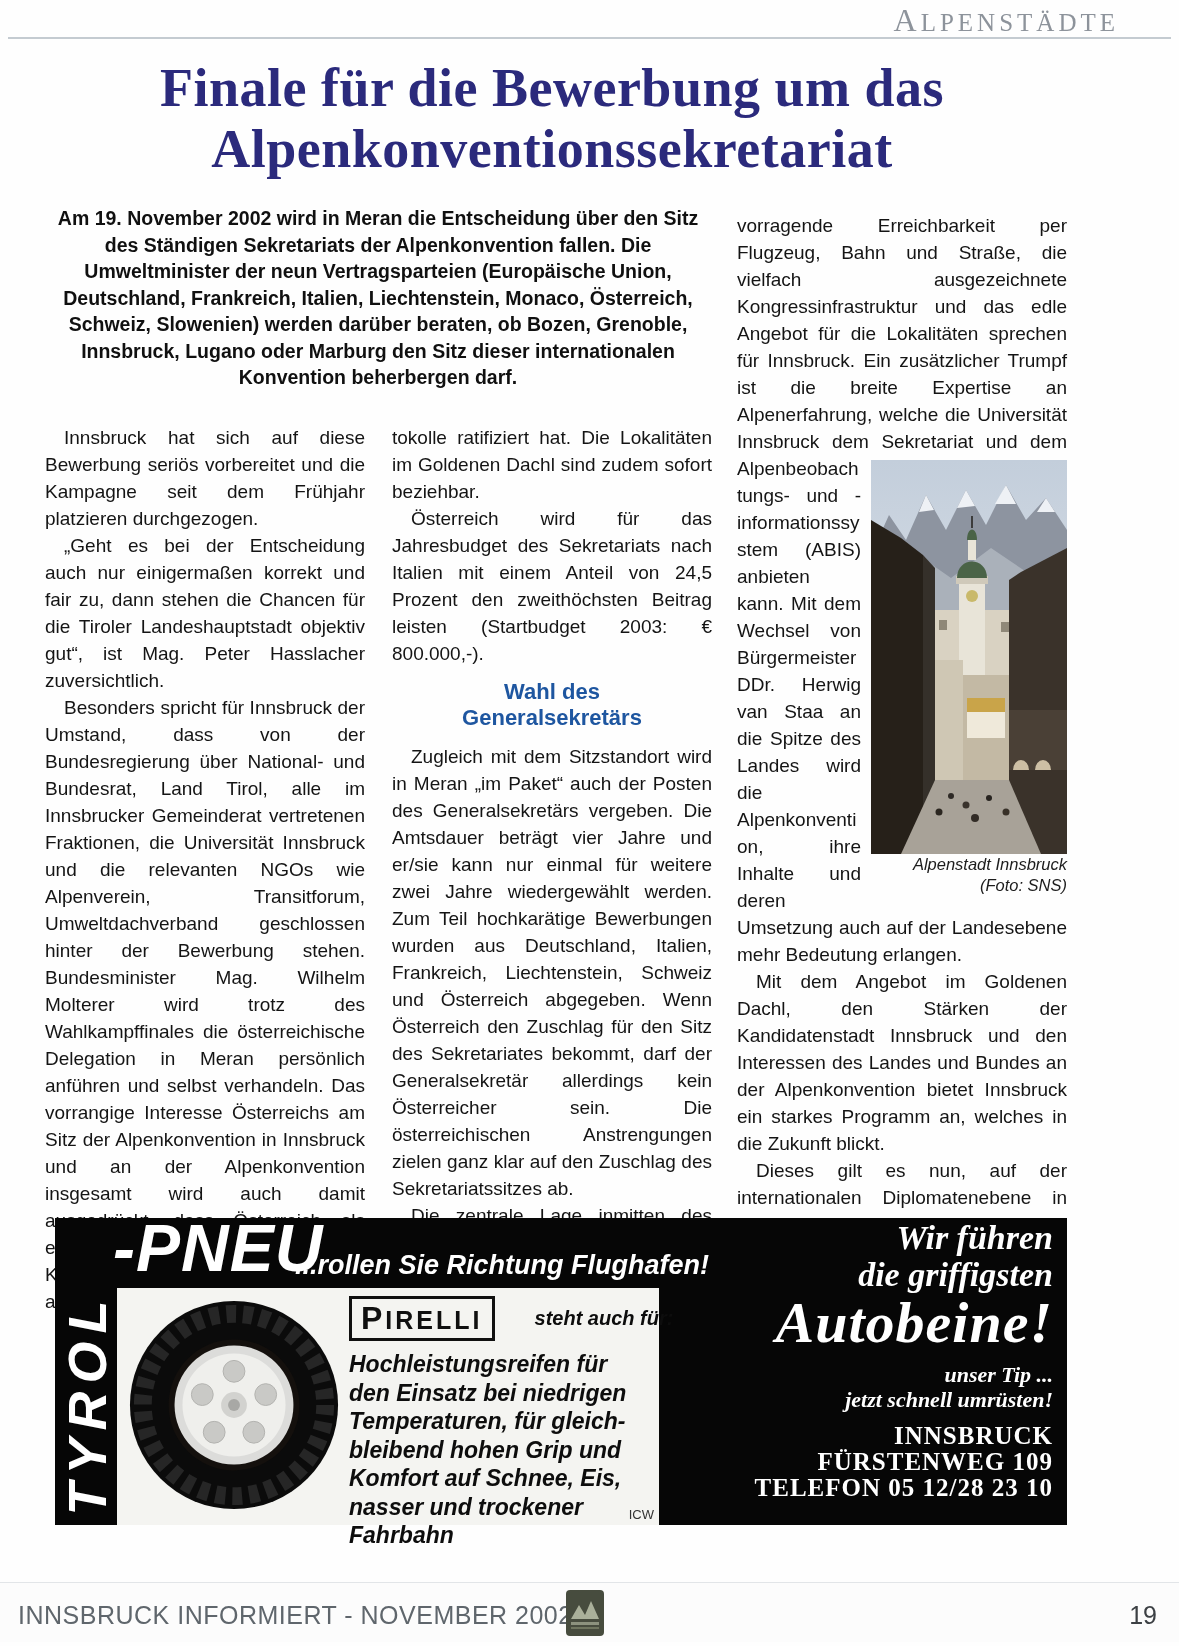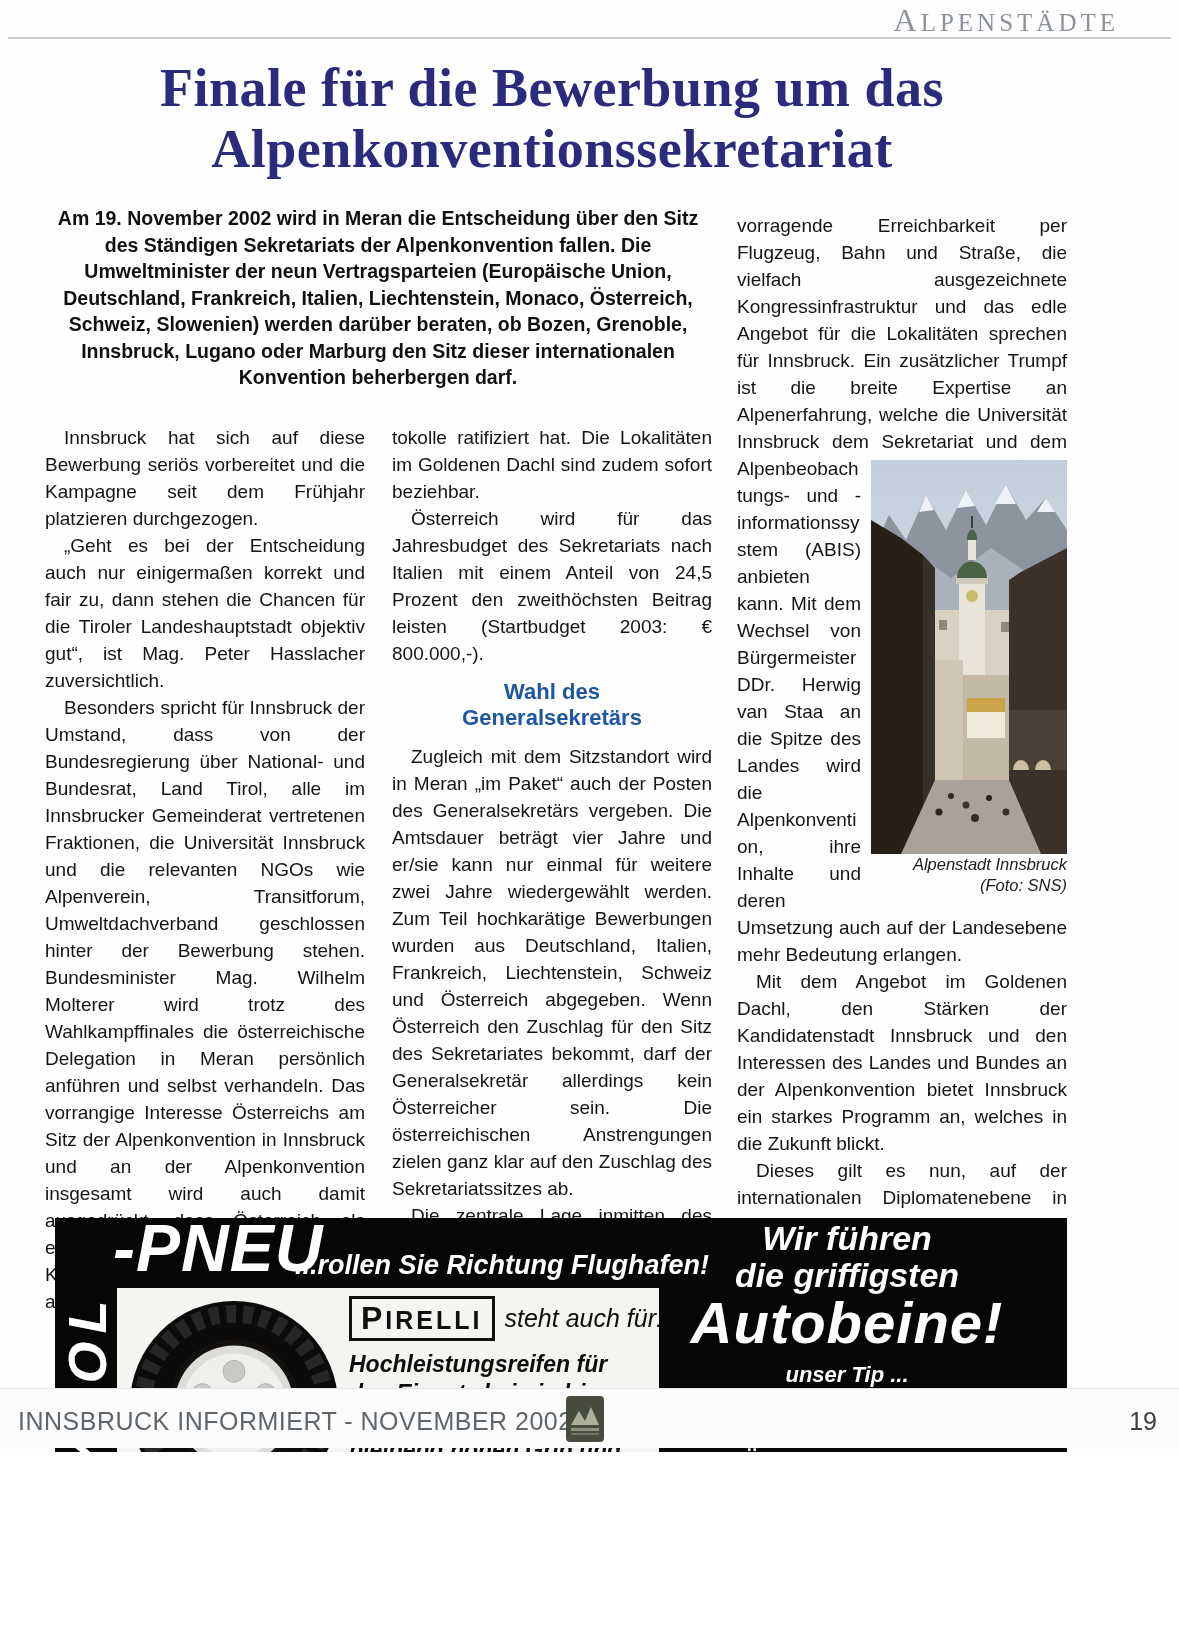--- a/index.html
+++ b/index.html
@@ -1,19 +1,19 @@
 <!DOCTYPE html>
 <html lang="de" style="--title-blue: #2b2a7c; --heading-blue: #1e56a0;"><head>
 <meta charset="utf-8">
 <style>
   * { box-sizing: border-box; margin: 0; padding: 0; }
   html, body { background: #ffffff; }
   .page {
     position: relative;
-    width: 1179px; height: 1452px;
+    width: 1179px; height: 1646px;
     margin: 0 auto;
     background: #fefefe;
     font-family: "Liberation Sans", sans-serif;
     color: #161616;
     overflow: hidden;
   }
 
   
   .section-label {
     display: block;
@@ -109,29 +109,29 @@
   .pirelli-row { display: flex; align-items: center; gap: 10px; }
   .pirelli-logo {
     display: inline-block;
     border: 3px solid #101010;
     padding: 1px 9px 1px 9px;
     font-style: normal; font-weight: bold;
     font-size: 25px; letter-spacing: 3px;
     color: #101010; white-space: nowrap;
   }
   .pirelli-logo::first-letter { font-size: 32px; }
-  .pirelli-claim { font-weight: normal; font-size: 25px; white-space: nowrap; }
+  .pirelli-claim { font-weight: bold; font-size: 20px; white-space: nowrap; margin-left: 30px; }
   .pirelli-text { margin-top: 9px; font-weight: bold; font-size: 23px; line-height: 1.24; }
   .agency-mark {
     position: absolute; right: 5px; bottom: 3px;
     font-style: normal; font-size: 13px; color: #333333;
   }
   .ad-right {
     position: absolute; right: 14px; top: 2px; width: 412px;
-    text-align: center; color: #ffffff; font-weight: bold;
+    text-align: right; color: #ffffff; font-weight: bold; font-family: Liberation Serif, serif;
   }
   .promo-sm { font-size: 34px; line-height: 1.08; }
   .promo-lg { font-size: 58px; line-height: 1.02; letter-spacing: 1px; }
   .tip { font-size: 22px; line-height: 1.14; }
   .tip-block { margin-top: 9px; }
   .address-block { margin-top: 11px; font-style: normal; letter-spacing: 1px; }
   .address-line { font-size: 25px; line-height: 1.05; }
 
   
   .footer {

